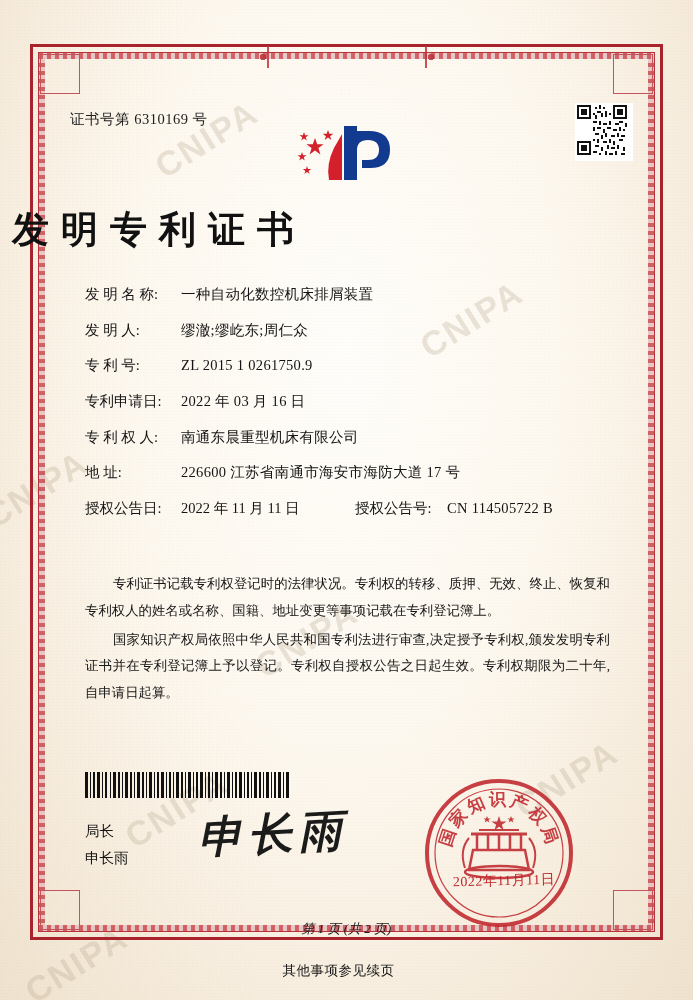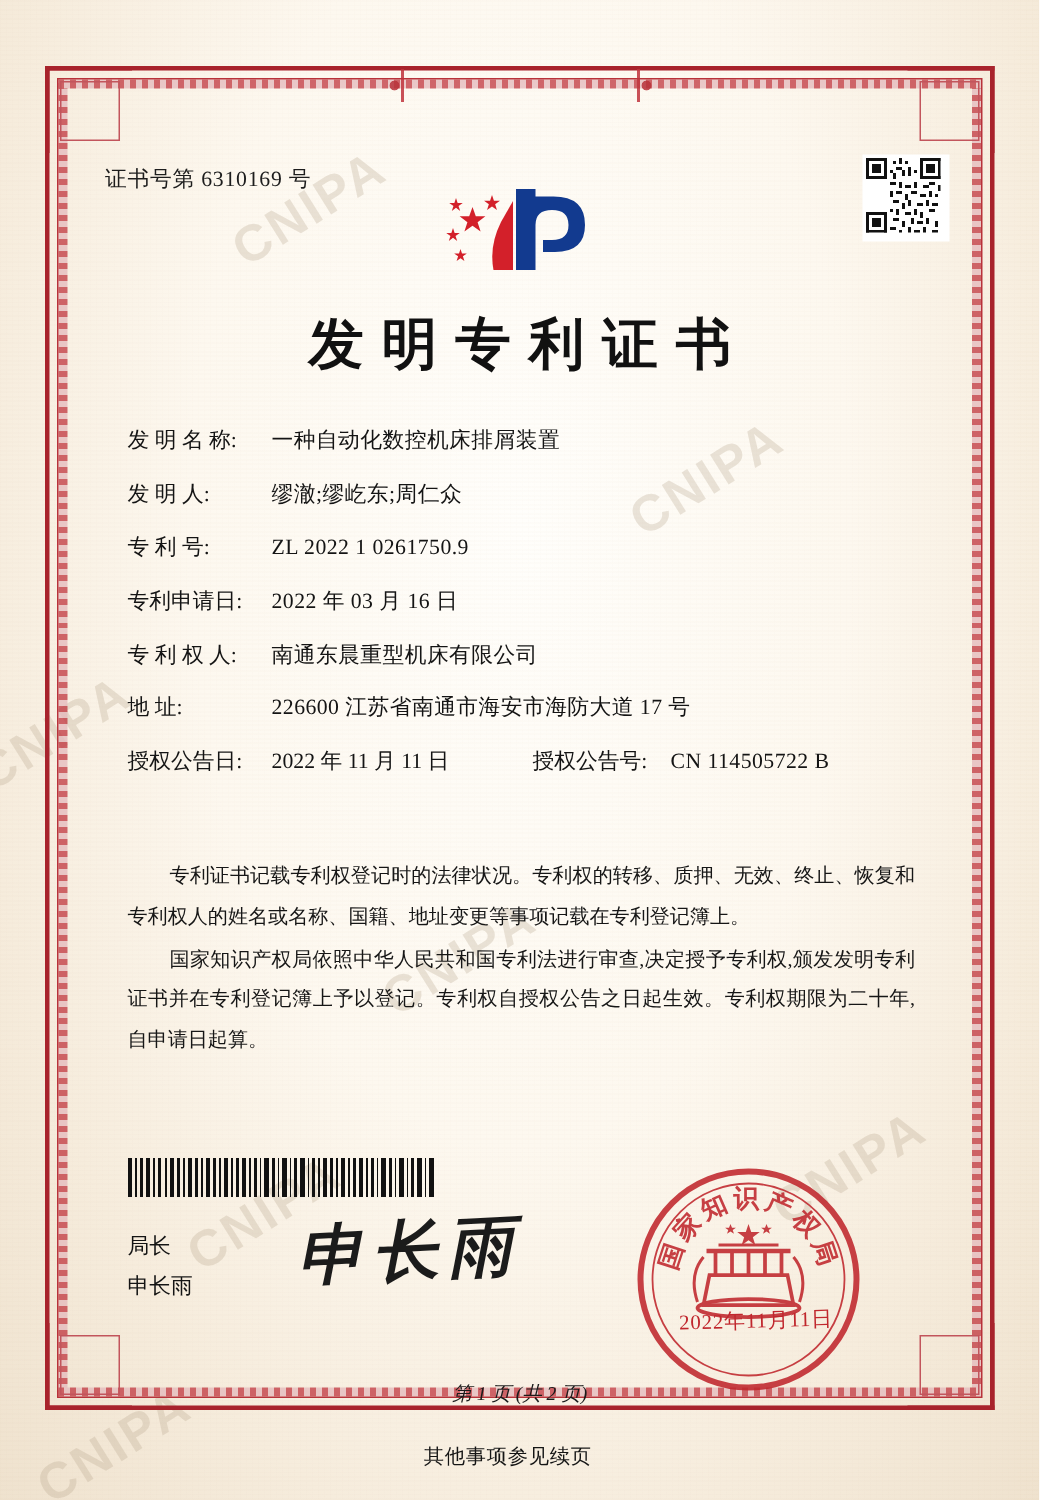--- a/index.html
+++ b/index.html
@@ -146,21 +146,21 @@
     transform: translateX(-50%);
     top: 120px;
     width: 130px; height: 70px;
   }
 
   
   .title {
     position: absolute;
     left: 0; right: 0;
     top: 205px;
-    text-align: center;
+    text-align: left;
     font-size: 37px;
     font-weight: bold;
     letter-spacing: 12px;
     color: #111;
     font-family: "DejaVu Serif", serif;
     text-indent: 12px;
   }
 
   
   .fields {
@@ -397,21 +397,21 @@
     <div class="frow">
       <div class="flabel">发 明 名 称:</div>
       <div class="fvalue">一种自动化数控机床排屑装置</div>
     </div>
     <div class="frow">
       <div class="flabel">发 明 人:</div>
       <div class="fvalue">缪澈;缪屹东;周仁众</div>
     </div>
     <div class="frow">
       <div class="flabel">专 利 号:</div>
-      <div class="fvalue">ZL 2022 1 0261750.9</div>
+      <div class="fvalue">ZL 2015 1 0261750.9</div>
     </div>
     <div class="frow">
       <div class="flabel">专利申请日:</div>
       <div class="fvalue">2022 年 03 月 16 日</div>
     </div>
     <div class="frow">
       <div class="flabel">专 利 权 人:</div>
       <div class="fvalue">南通东晨重型机床有限公司</div>
     </div>
     <div class="frow">

